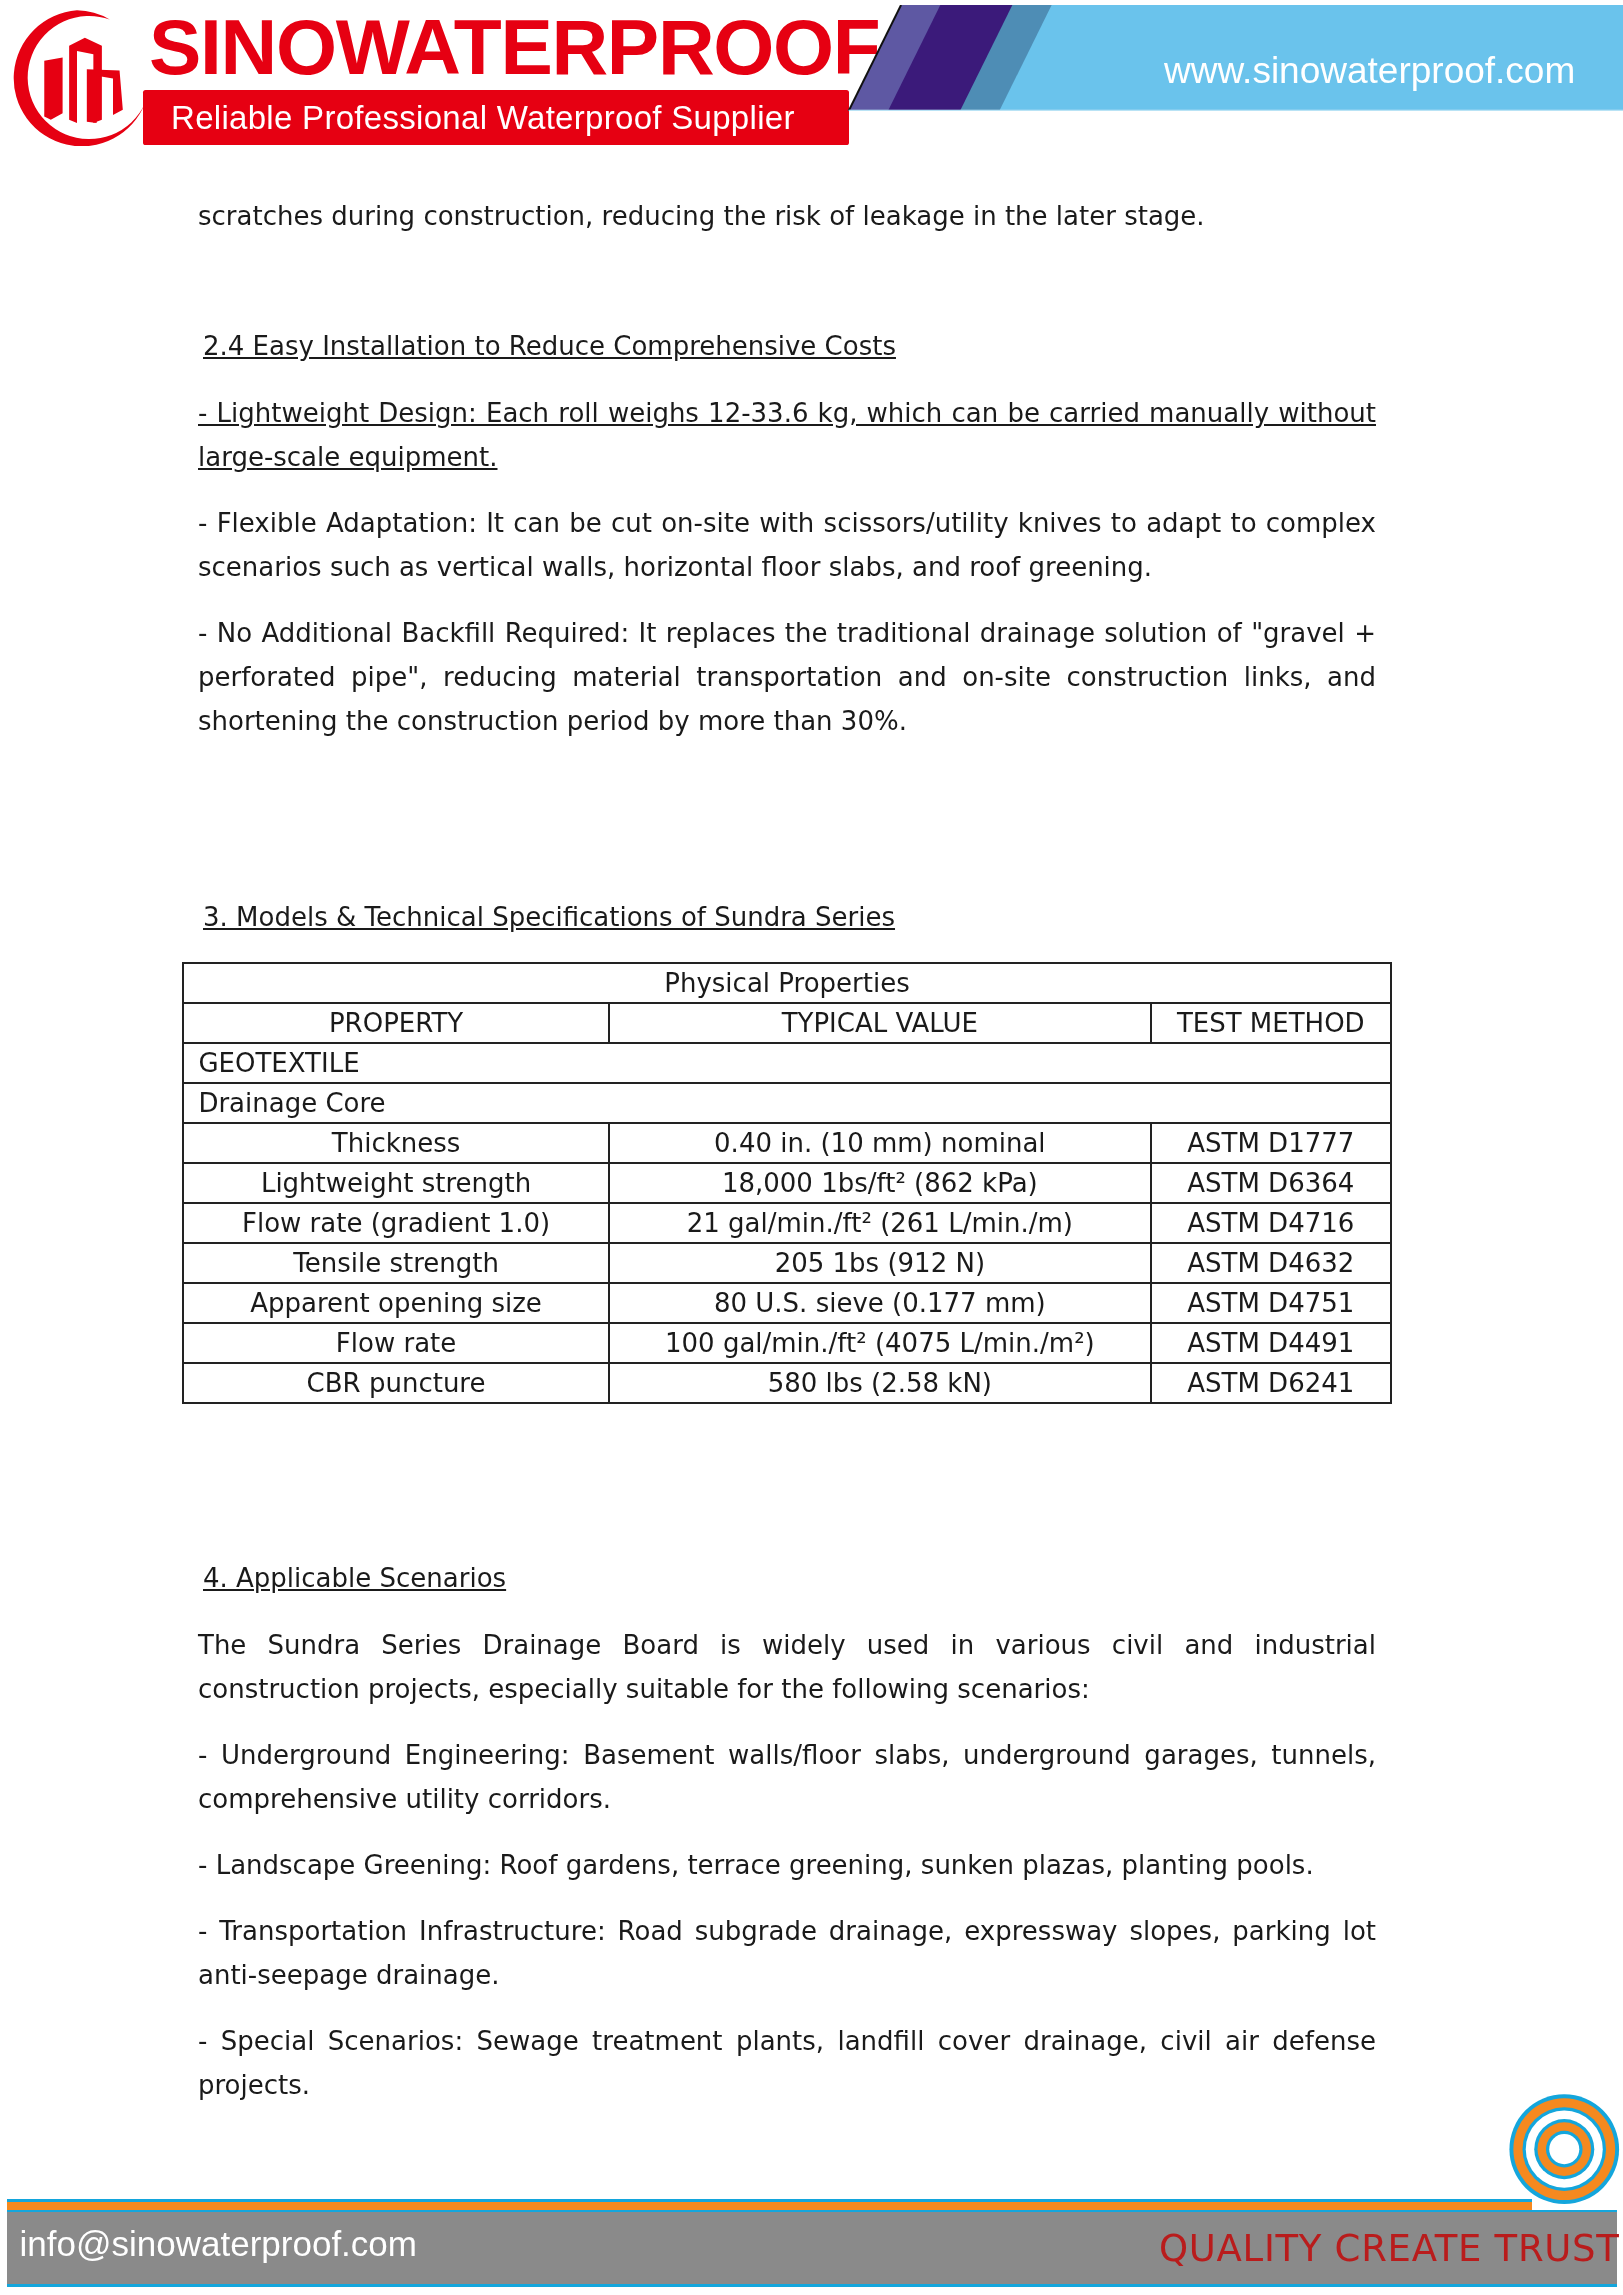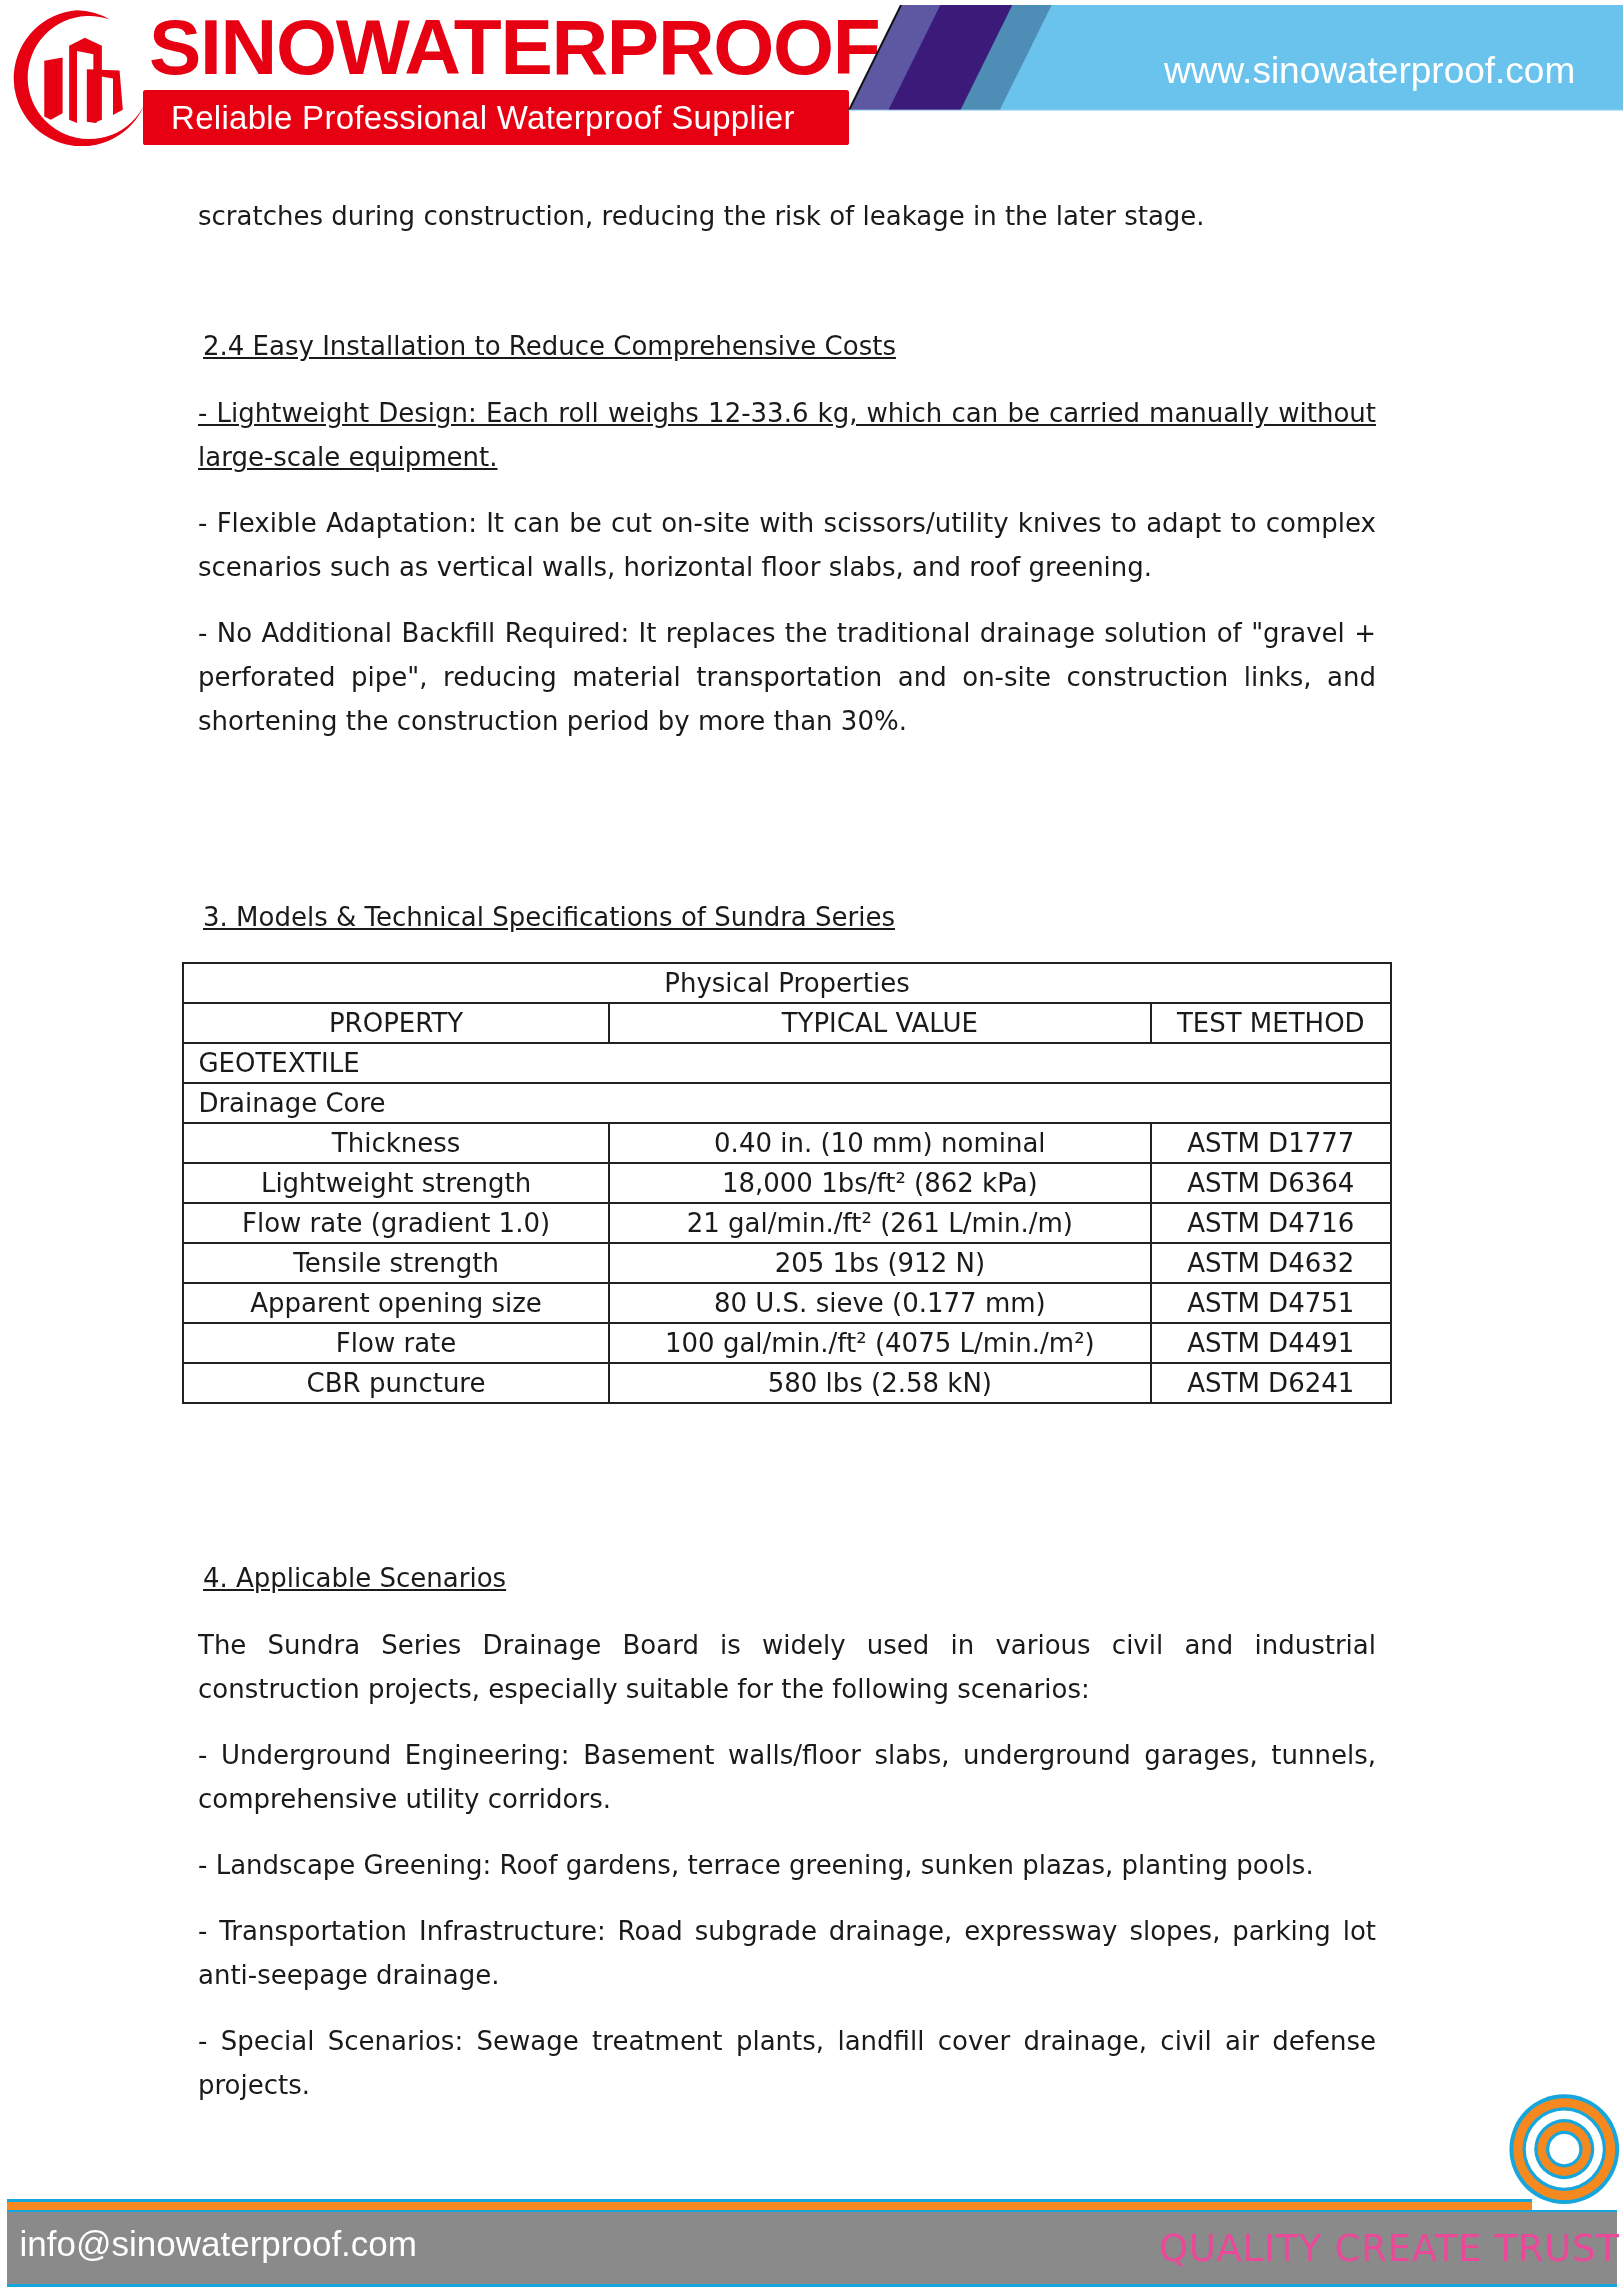--- a/index.html
+++ b/index.html
@@ -25,21 +25,21 @@
   .col1 { width: 443px; }
   .col2 { width: 567px; }
   .col3 { width: 247px; }
 
   
   .footer { position: absolute; left: 0; top: 2081px; width: 1623px; height: 214px; }
   .footer-bar { position: absolute; left: 6.5px; top: 129px; width: 1610px; height: 72px; background: #8a8a8a; border-top: 2.6px solid #14a6dc; border-bottom: 3.9px solid #14a6dc; }
   .orange-stripe { position: absolute; left: 6.5px; top: 118px; width: 1525px; height: 14.4px; background: #f5891f; border-top: 3.3px solid #14a6dc; }
   .roll-icon { position: absolute; left: 1499px; top: 11.8px; width: 124px; height: 124px; }
   .email { position: absolute; left: 19.6px; top: 145px; font-family: "Liberation Sans", sans-serif; font-size: 35px; color: #ffffff; line-height: 1; }
-  .slogan { position: absolute; left: 1159px; top: 149px; font-family: "DejaVu Sans", sans-serif; font-size: 37px; color: #ec4899; line-height: 1; letter-spacing: 0.7px; }
+  .slogan { position: absolute; left: 1159px; top: 149px; font-family: "DejaVu Sans", sans-serif; font-size: 37px; color: #b91c1c; line-height: 1; letter-spacing: 0.7px; }
 </style>
 </head>
 <body>
 
 <div class="header">
   <svg class="logo-mark" viewBox="0 0 220 215">
     <path d="M110 8 A104 104 0 1 0 214 150 A94 94 0 1 1 160 22 A104 104 0 0 0 110 8 Z" fill="#e60012"></path>
     <path d="M60 85 L88 80 L88 165 L70 175 L60 170 Z" fill="#e60012"></path>
     <path d="M98 62 L122 50 L148 62 L148 175 L135 180 L135 75 L110 70 L110 180 L98 175 Z" fill="#e60012"></path>
     <path d="M125 98 L175 100 L180 160 L165 168 L165 112 L140 108 L140 180 L125 178 Z" fill="#e60012"></path>

